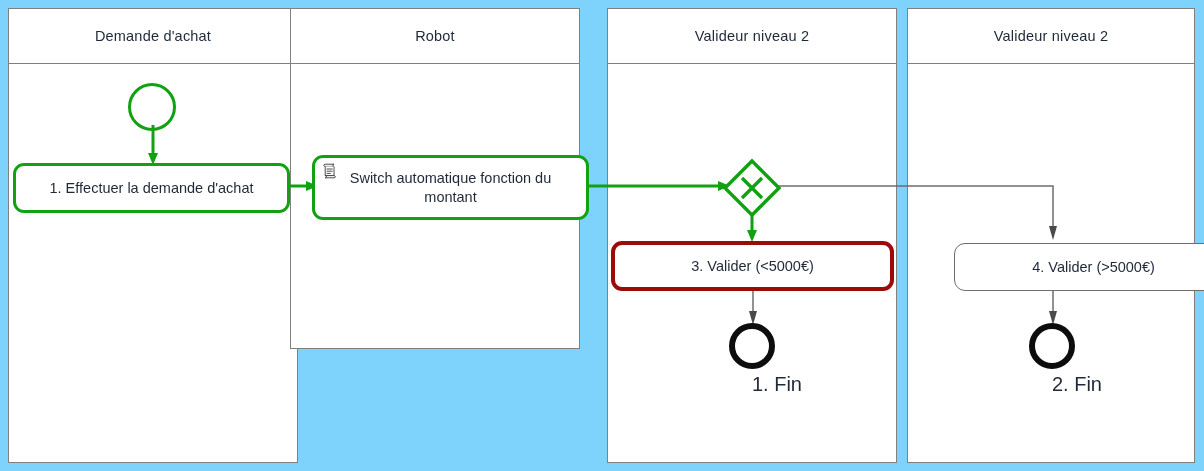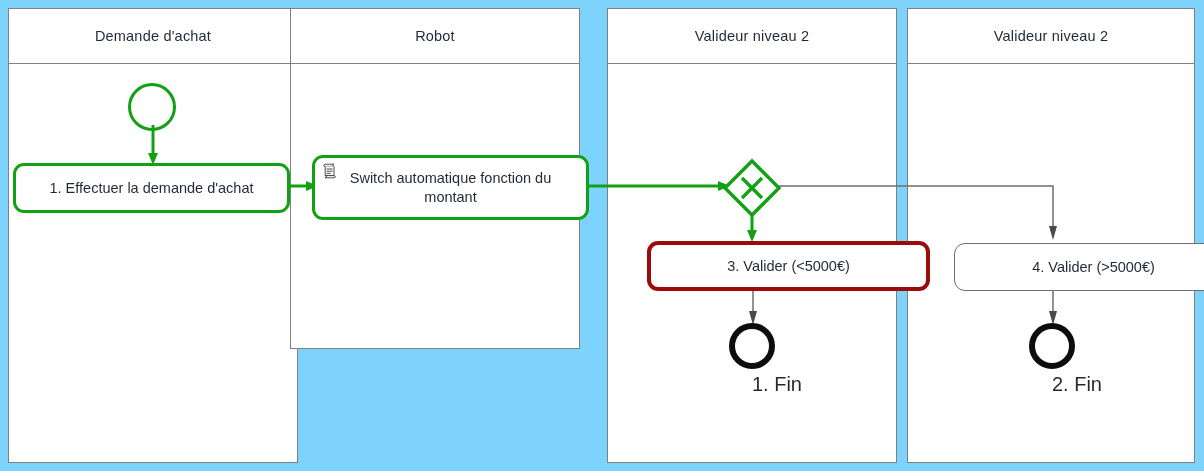--- a/index.html
+++ b/index.html
@@ -199,21 +199,21 @@
     <span class="task-label">Switch automatique fonction du montant</span>
   </div>
 
   <div class="gateway" style="left:722px; top:158px; width:60px; height:60px;">
     <svg width="60" height="60" viewBox="0 0 60 60">
       <path d="M30 3 L57 30 L30 57 L3 30 Z" fill="#ffffff" stroke="#12a112" stroke-width="3.4" stroke-linejoin="miter"></path>
       <path d="M20 20 L40 40 M40 20 L20 40" stroke="#12a112" stroke-width="3.4" stroke-linecap="butt"></path>
     </svg>
   </div>
 
-  <div class="task red" style="left:611px; top:241px; width:283px; height:50px;margin-left:36px;">
+  <div class="task red" style="left:611px; top:241px; width:283px; height:50px;">
     <span class="task-label">3. Valider (&lt;5000€)</span>
   </div>
 
   <div class="task grey" style="left:954px; top:243px; width:279px; height:48px;">
     <span class="task-label">4. Valider (&gt;5000€)</span>
   </div>
 
   <div class="event end" style="left:729px; top:323px; width:46px; height:46px;"></div>
   <div class="event-caption" style="left:702px; top:373px; width:100px;">1. Fin</div>
 

